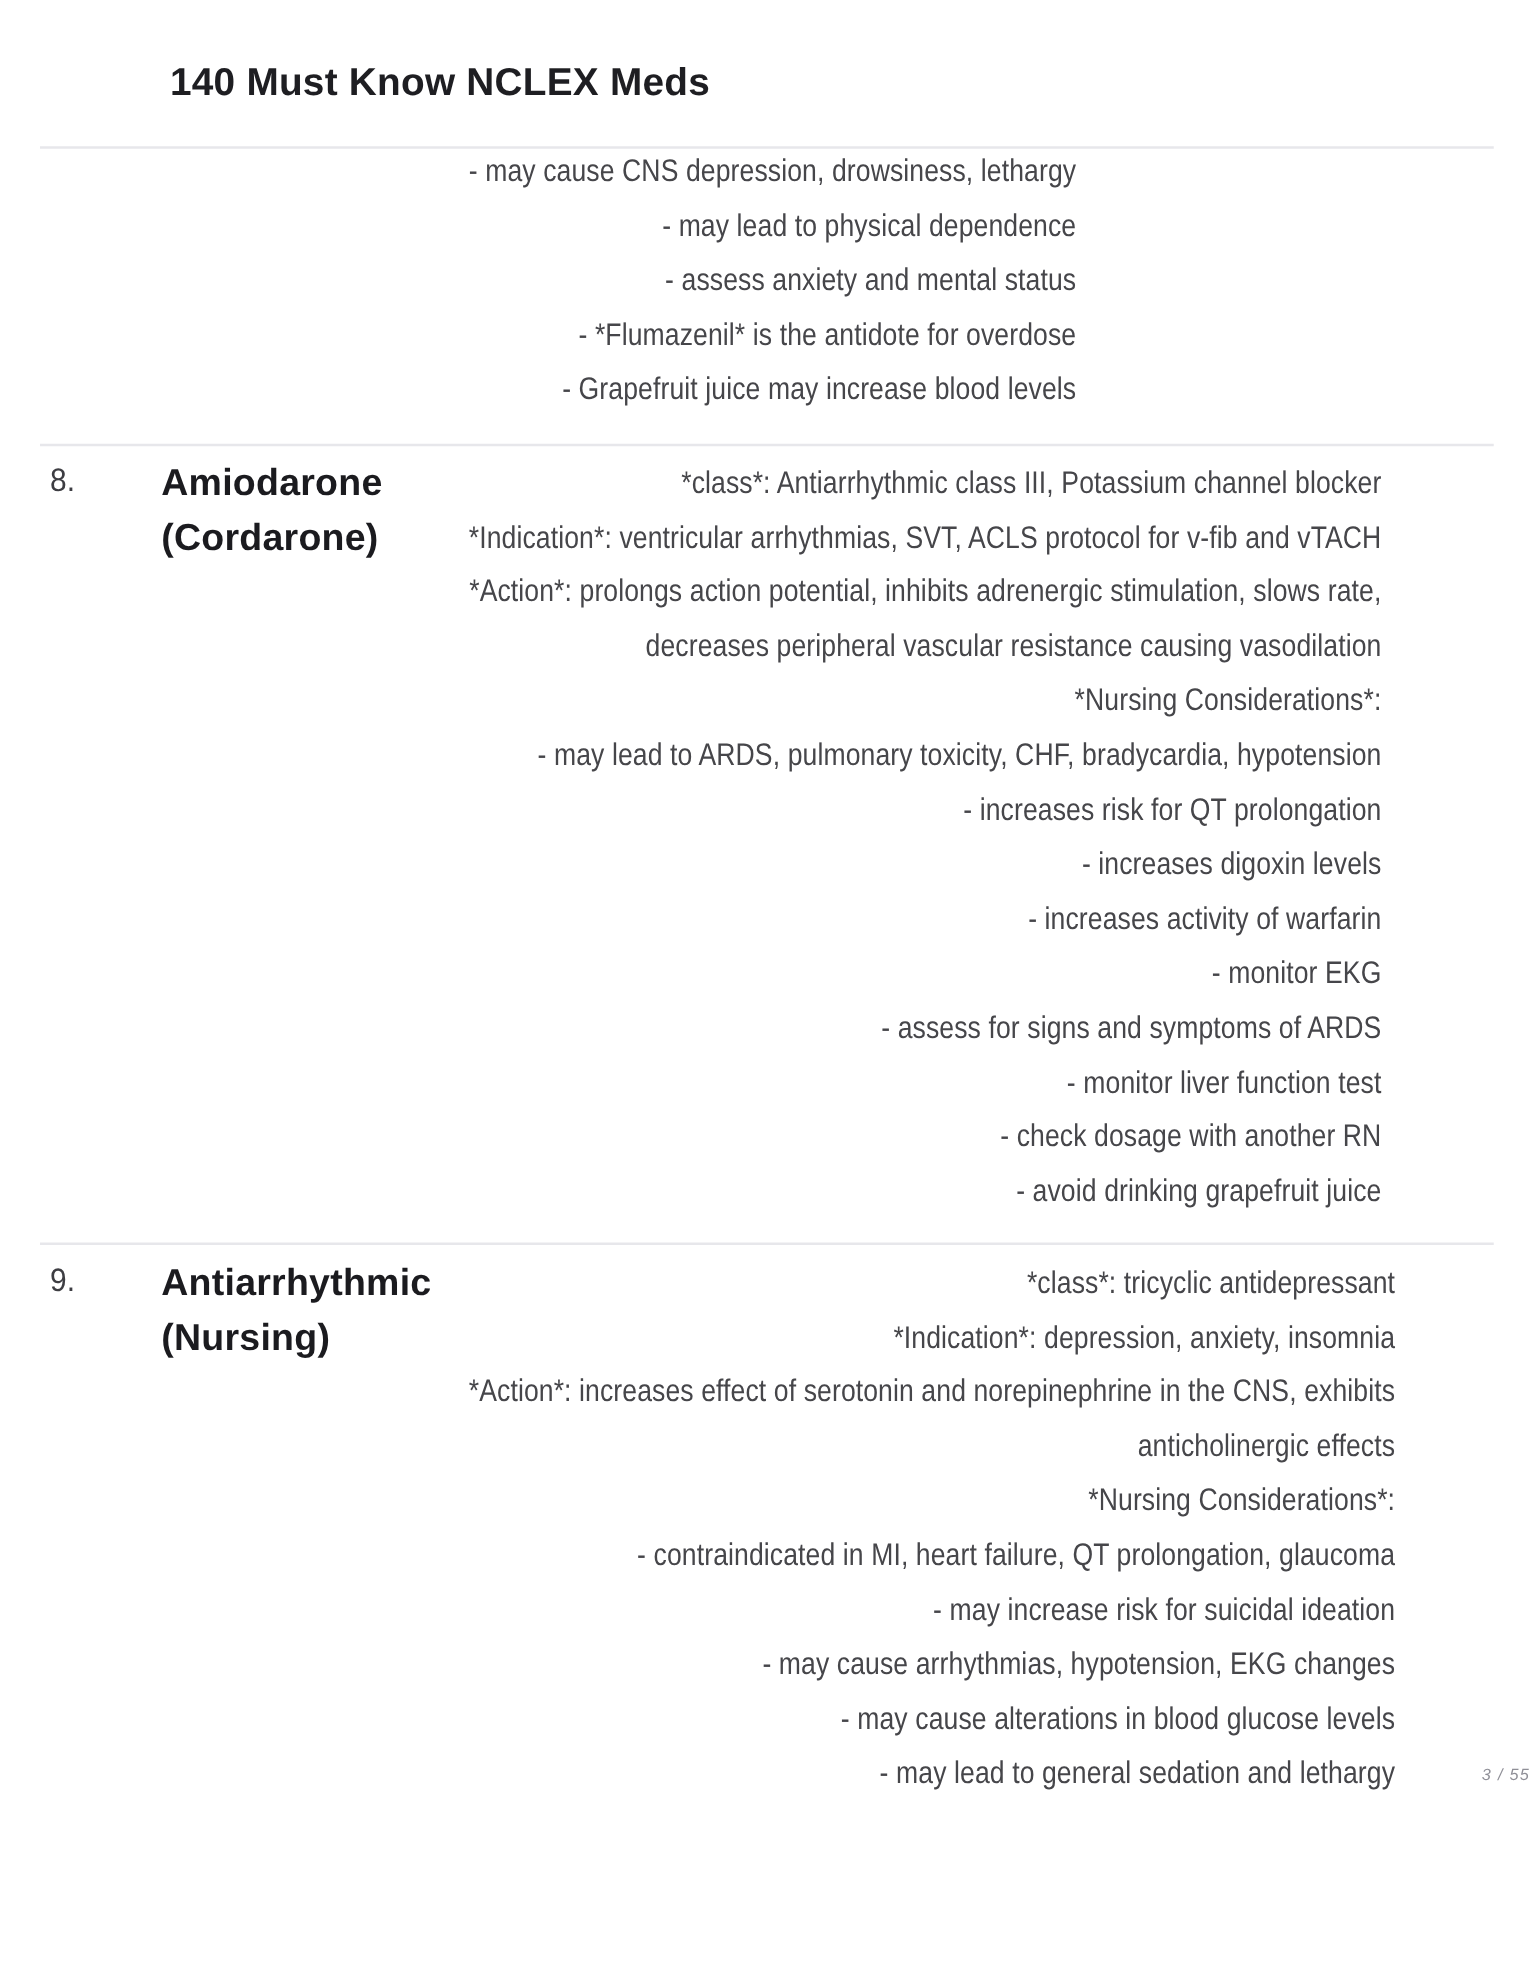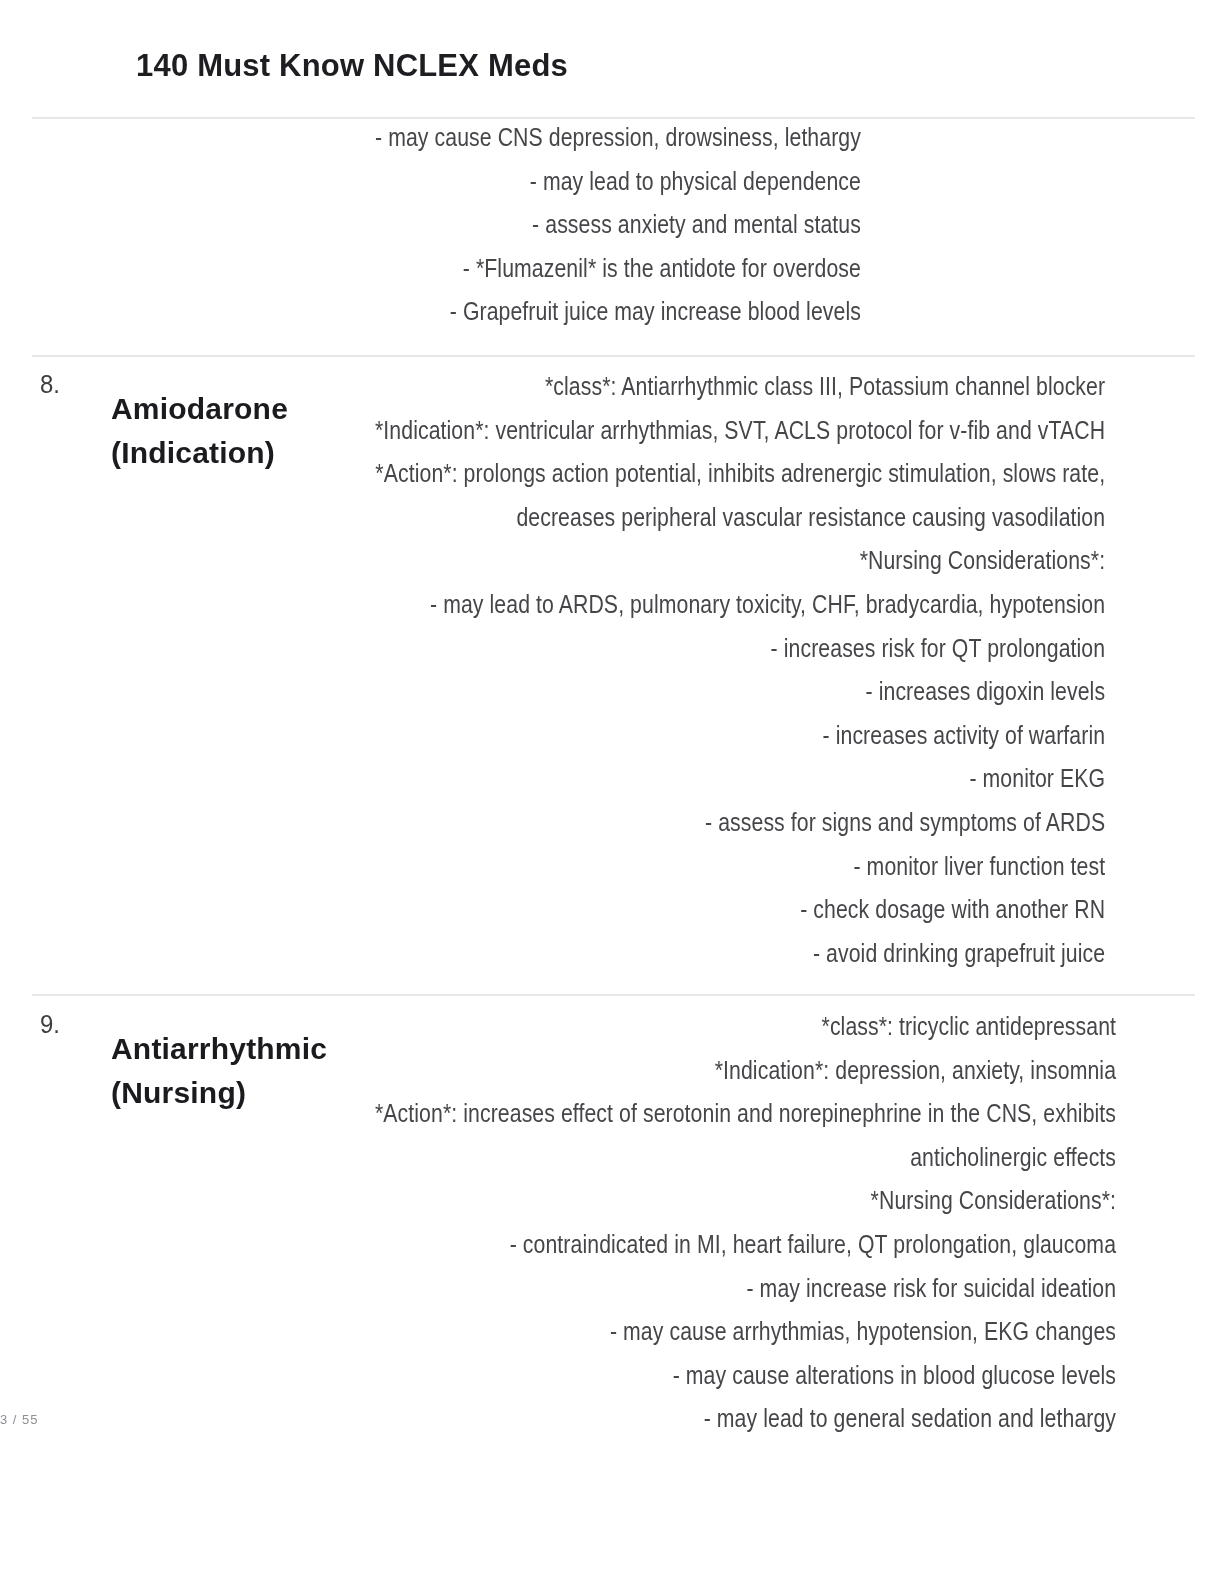--- a/index.html
+++ b/index.html
@@ -38,50 +38,50 @@
     position: absolute;
     left: 40px; top: 4px;
     font-size: 26px;
     font-weight: 400;
     color: #3d3d42;
     transform: scaleX(0.92);
     transform-origin: 0 0;
   }
   .drug {
     position: absolute;
-    left: 111px; top: 0;
+    left: 129px; top: 0;
     font-size: 30px;
     font-weight: 700;
     line-height: 44px;
     color: #1b1b1f;
     letter-spacing: 0.2px;
-    margin-top: 22px;
   }
   .details {
     position: absolute;
     left: 375px; top: 0; text-align: right;
   }
   .line {
     height: 43.6px;
     line-height: 43.6px;
     font-size: 25px;
     color: #46464a;
     white-space: nowrap;
     transform: scaleX(0.85);
     transform-origin: 0 0;
     letter-spacing: 0.1px;
   }
   .footer {
     position: absolute;
     left: 0; top: 1412px;
     width: 1224px;
-    text-align: left;
+    text-align: right;
     font-size: 13px;
     color: #8f8f97;
     letter-spacing: 1px;
+    font-style: italic;
   }
 </style>
 </head>
 <body>
 
 <main class="page">
 
   <h1 class="title">140 Must Know NCLEX Meds</h1>
 
   <div class="divider" style="top:117px"></div>
@@ -95,21 +95,21 @@
         <div class="line">- Grapefruit juice may increase blood levels</div>
       </div>
   </section>
 
   <div class="divider" style="top:355px"></div>
 
   <section class="row" style="top:365px">
     <div class="rownum">8.</div>
     <div class="drug">
       <div>Amiodarone</div>
-      <div>(Indication)</div>
+      <div>(Cordarone)</div>
     </div>
     <div class="details">
         <div class="line">*class*: Antiarrhythmic class III, Potassium channel blocker</div>
         <div class="line">*Indication*: ventricular arrhythmias, SVT, ACLS protocol for v-fib and vTACH</div>
         <div class="line">*Action*: prolongs action potential, inhibits adrenergic stimulation, slows rate,</div>
         <div class="line">decreases peripheral vascular resistance causing vasodilation</div>
         <div class="line">*Nursing Considerations*:</div>
         <div class="line">- may lead to ARDS, pulmonary toxicity, CHF, bradycardia, hypotension</div>
         <div class="line">- increases risk for QT prolongation</div>
         <div class="line">- increases digoxin levels</div>

